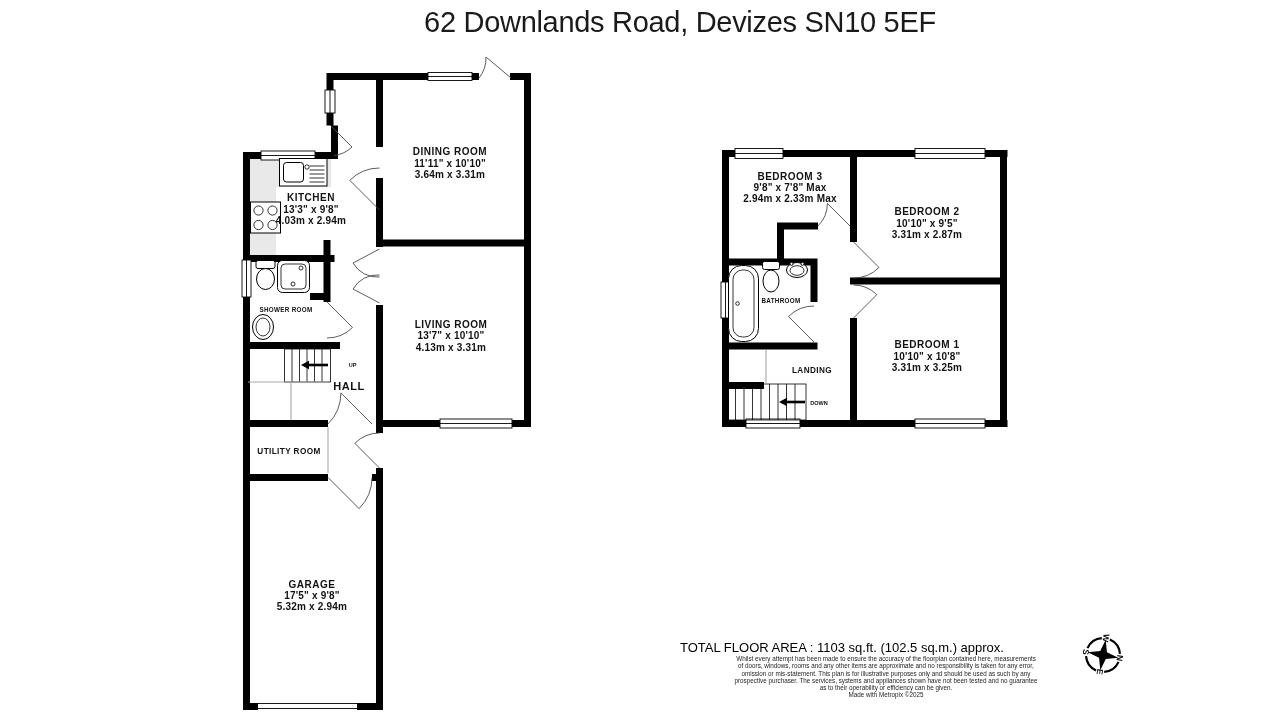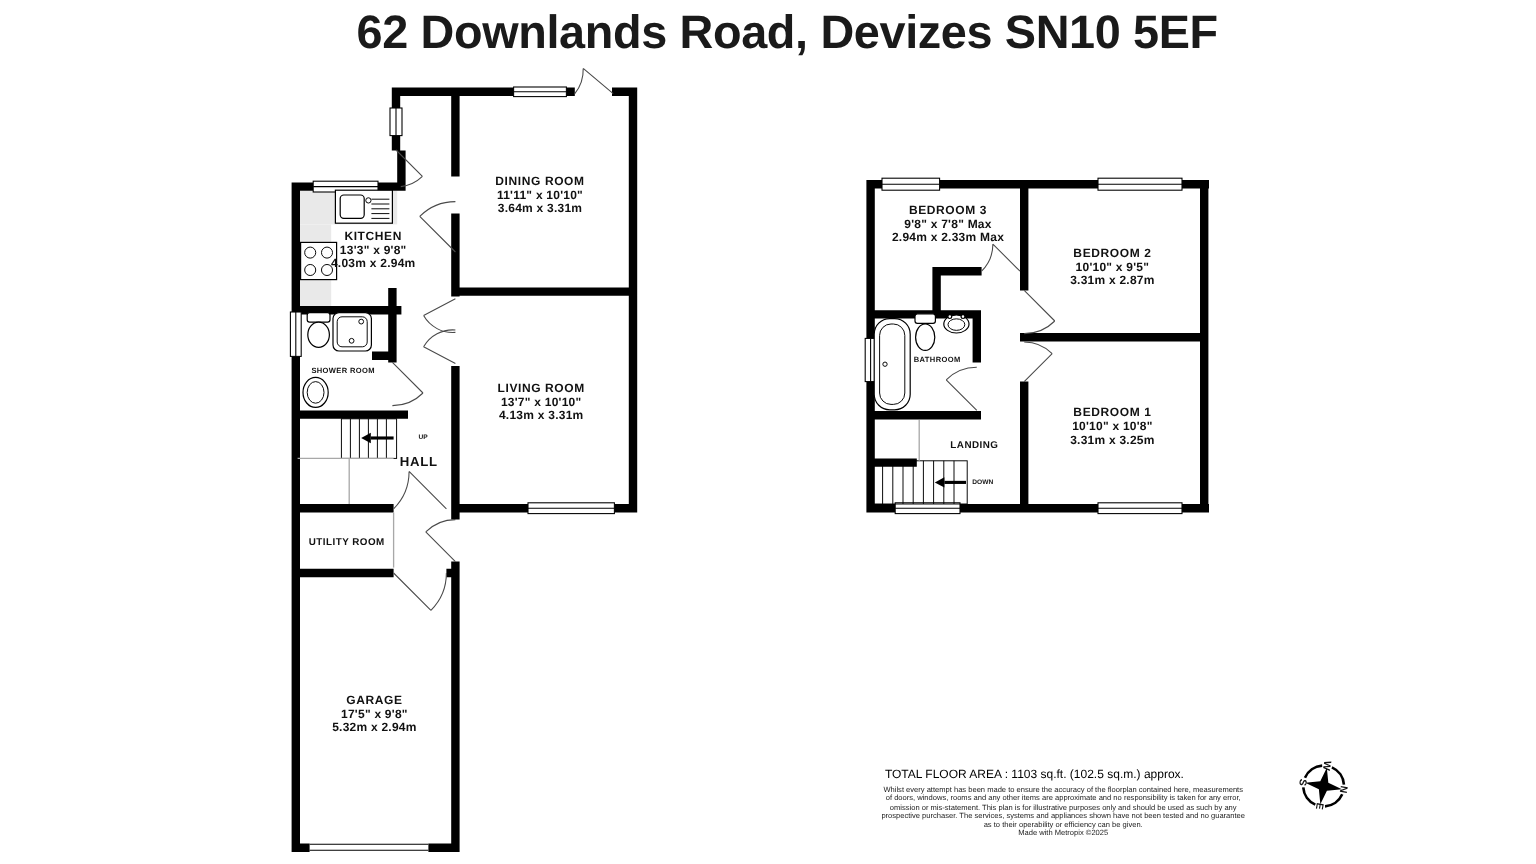--- a/index.html
+++ b/index.html
@@ -1,41 +1,41 @@
 <!DOCTYPE html>
 <html><head>
 <meta charset="utf-8">
 <style>
   html,body{margin:0;padding:0;background:#fff;}
   .page{position:relative;width:1280px;height:720px;background:#fff;overflow:hidden;
         font-family:"Liberation Sans",sans-serif;}
-  .title{position:absolute;left:656px;top:6px;transform:translateX(-50%);
-         margin:0;font-size:39px;font-weight:bold;color:#1a1a1a;white-space:nowrap;
+  .title{position:absolute;left:680px;top:6px;transform:translateX(-50%);
+         margin:0;font-size:29px;font-weight:normal;color:#1a1a1a;white-space:nowrap;
          font-family:"Liberation Sans",sans-serif;letter-spacing:-0.3px;}
   svg{position:absolute;left:0;top:0;}
   svg text{text-anchor:middle;dominant-baseline:central;fill:#111;
            font-family:"Liberation Sans",sans-serif;}
   .rname{font-size:10px;font-weight:bold;letter-spacing:.5px;}
   .rdim{font-size:10px;font-weight:bold;letter-spacing:.2px;}
   .rsmall{font-size:6.3px;font-weight:bold;letter-spacing:.3px;}
   .rmed{font-size:8.2px;font-weight:bold;letter-spacing:.4px;}
   .rhall{font-size:11px;font-weight:bold;letter-spacing:.6px;}
   .rtiny{font-size:5.5px;font-weight:bold;}
   .cletter{font-size:8.5px;font-weight:bold;}
   .wall{stroke:#000;stroke-width:7;fill:none;}
   .door{stroke:#4a4a4a;stroke-width:.9;fill:none;}
   .win{fill:#fff;stroke:#000;stroke-width:.9;}
   .winline{stroke:#000;stroke-width:.9;}
   .fix{fill:#fff;stroke:#000;stroke-width:1;}
   .fixthin{fill:none;stroke:#000;stroke-width:.8;}
   .step{stroke:#000;stroke-width:.8;fill:none;}
   .gray{stroke:#a8a8a8;stroke-width:1.1;fill:none;}
   .arrow{stroke:#000;stroke-width:2.6;}
-  .footer-total{position:absolute;left:862px;top:640px;transform:translateX(-50%);
-    font-size:10px;color:#000;white-space:nowrap;}
+  .footer-total{position:absolute;left:842px;top:640px;transform:translateX(-50%);
+    font-size:13px;color:#000;white-space:nowrap;}
   .footer-disc{position:absolute;left:886px;top:655px;transform:translateX(-50%);
     text-align:center;font-size:6.3px;line-height:7.3px;color:#1c1c1c;white-space:nowrap;}
 </style>
 </head>
 <body>
 
 <div class="page">
 
   <h1 class="title">62 Downlands Road, Devizes SN10 5EF</h1>
 

